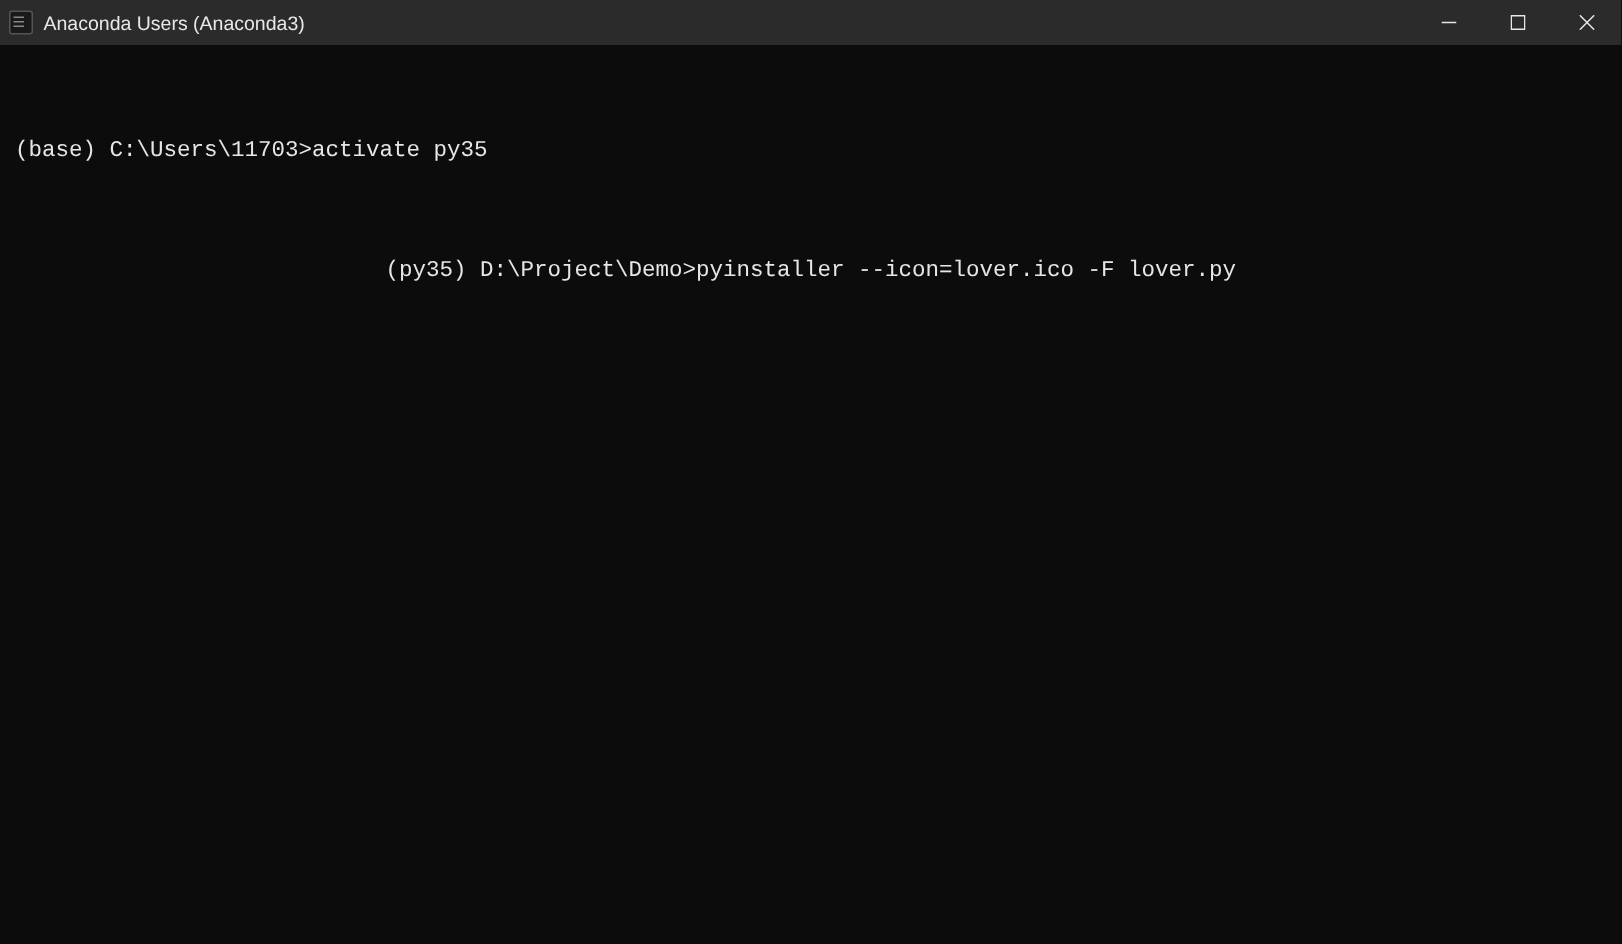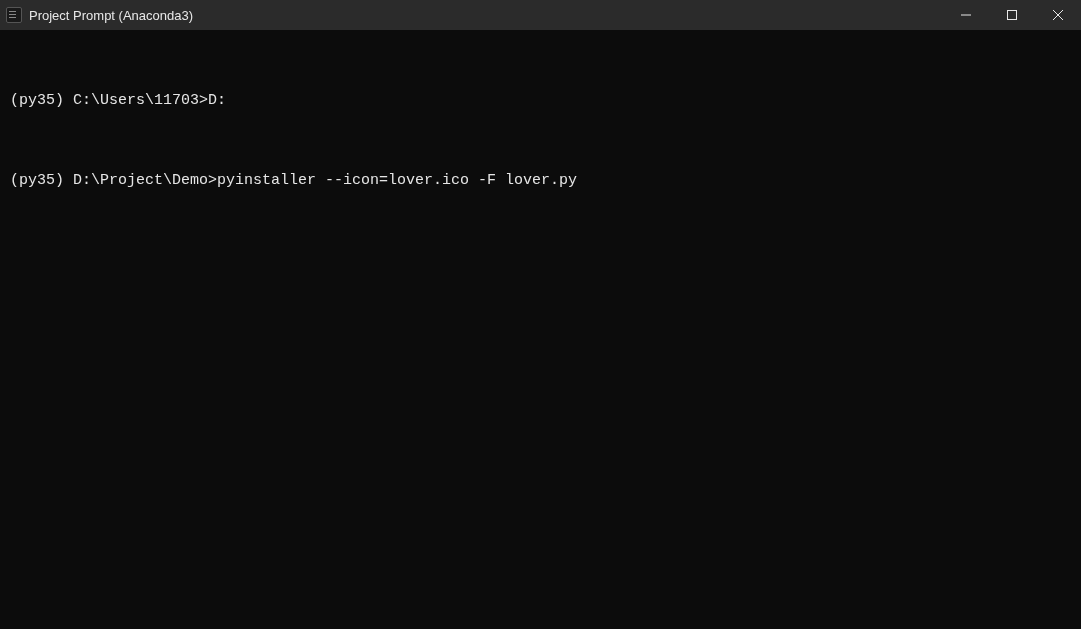--- a/index.html
+++ b/index.html
@@ -69,29 +69,30 @@
       color: #e6e6e6;
       font-size: 15px;
       line-height: 1.35;
       white-space: pre;
     }
     .line {
       margin-bottom: 20px;
     }
     .line:last-child {
       margin-bottom: 12px;
+      text-align: center;
     }
   </style>
 </head>
 <body>
 
 <div class="titlebar">
   <div class="titlebar-left">
     <div class="app-icon"></div>
-    <span>Project Prompt (Anaconda3)</span>
+    <span>Anaconda Users (Anaconda3)</span>
   </div>
   <div class="titlebar-controls">
     <div class="ctrl-btn">
       <svg viewBox="0 0 10 10">
           <line x1="0" y1="5" x2="10" y2="5" stroke="#e8e8e8" stroke-width="1"></line>
         </svg>
     </div>
     <div class="ctrl-btn">
       <svg viewBox="0 0 10 10">
           <rect x="0.5" y="0.5" width="9" height="9" fill="none" stroke="#e8e8e8" stroke-width="1"></rect>
@@ -100,15 +101,15 @@
     <div class="ctrl-btn">
       <svg viewBox="0 0 10 10">
           <line x1="0" y1="0" x2="10" y2="10" stroke="#e8e8e8" stroke-width="1"></line>
           <line x1="10" y1="0" x2="0" y2="10" stroke="#e8e8e8" stroke-width="1"></line>
         </svg>
     </div>
   </div>
 </div>
 
 <div class="terminal">
-  <div class="line">(py35) C:\Users\11703&gt;D:</div>
+  <div class="line">(base) C:\Users\11703&gt;activate py35</div>
   <div class="line">(py35) D:\Project\Demo&gt;pyinstaller --icon=lover.ico -F lover.py</div>
 </div>
 
 </body></html>

